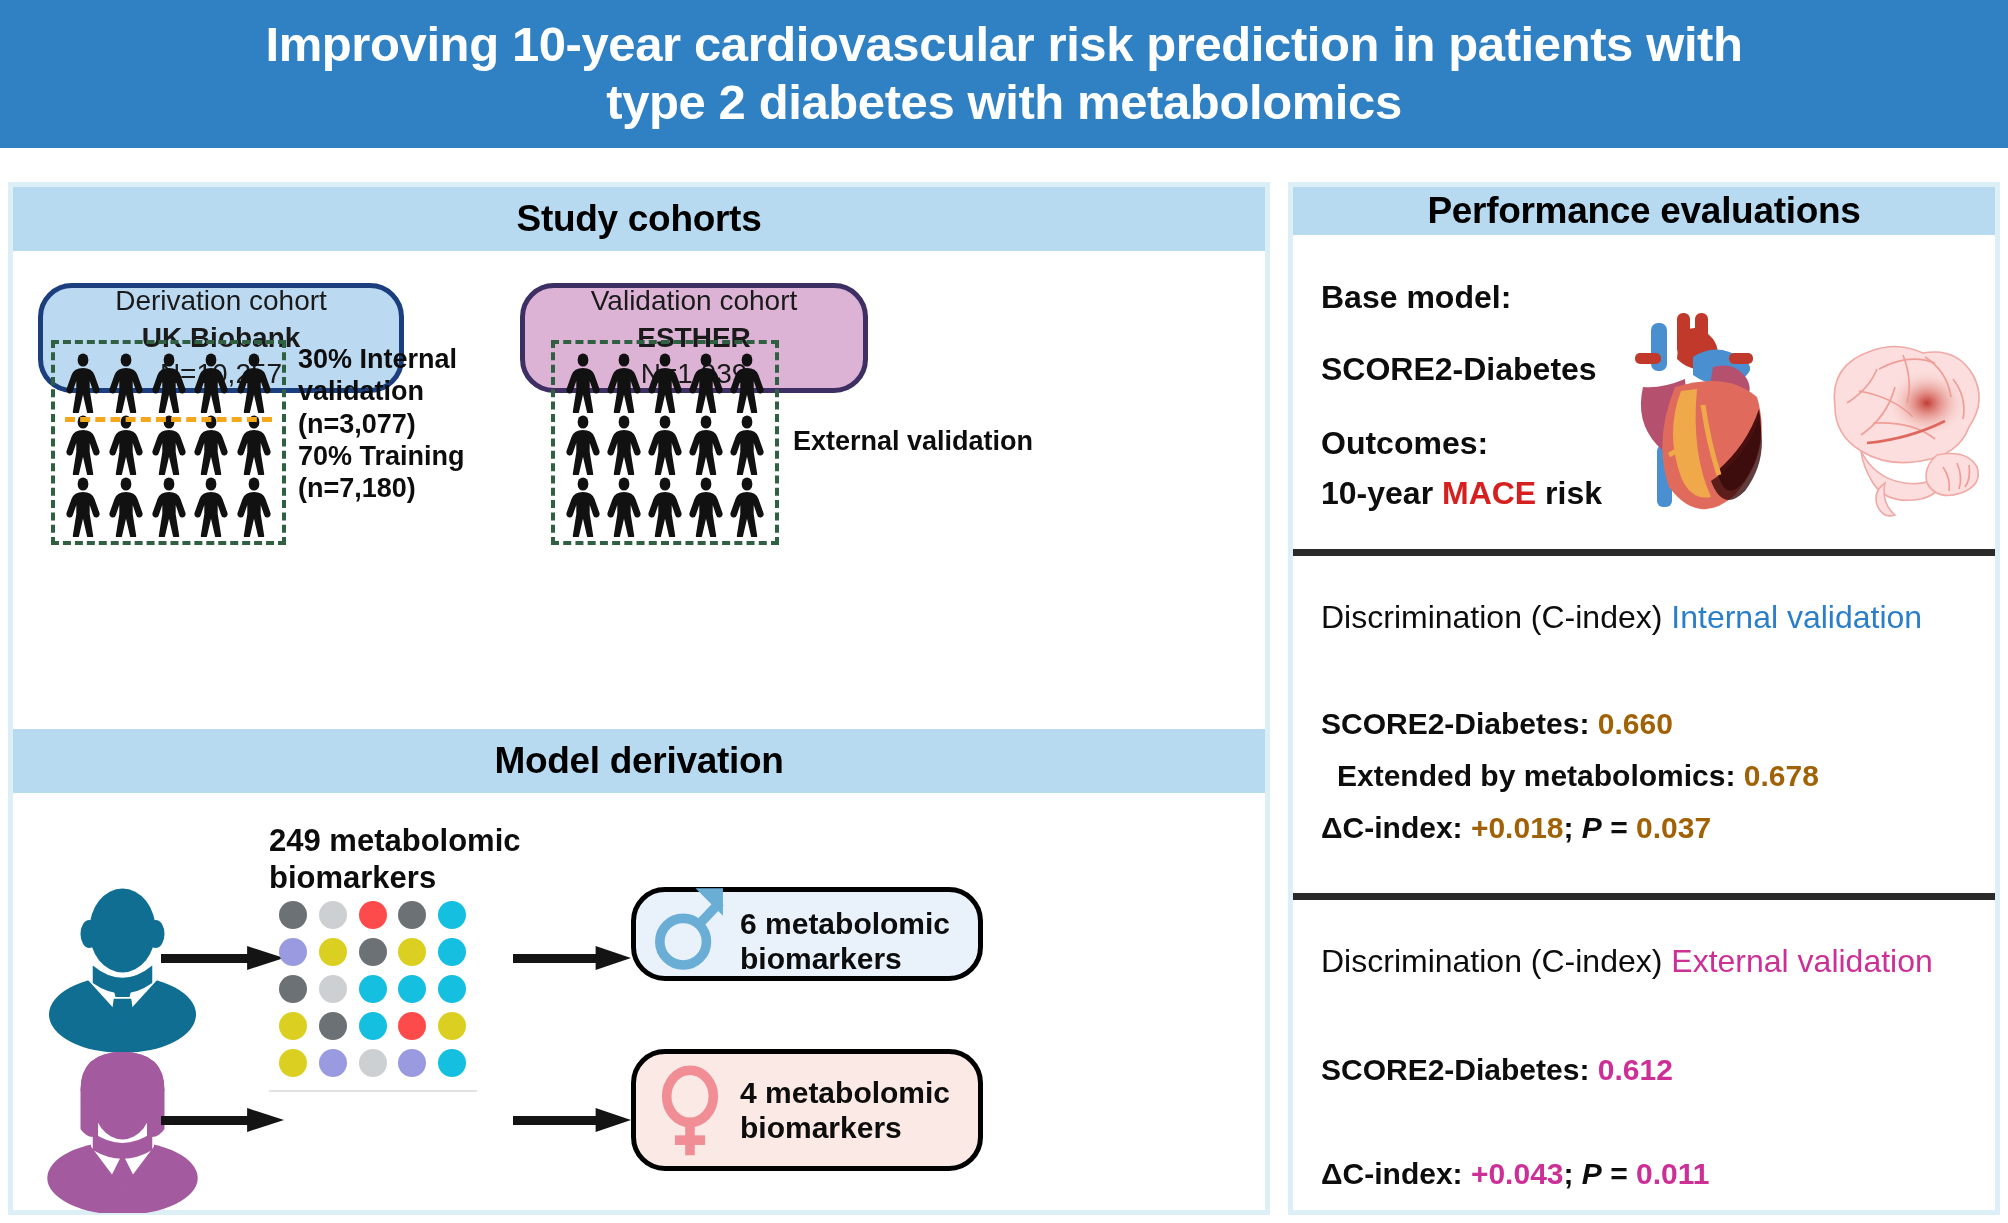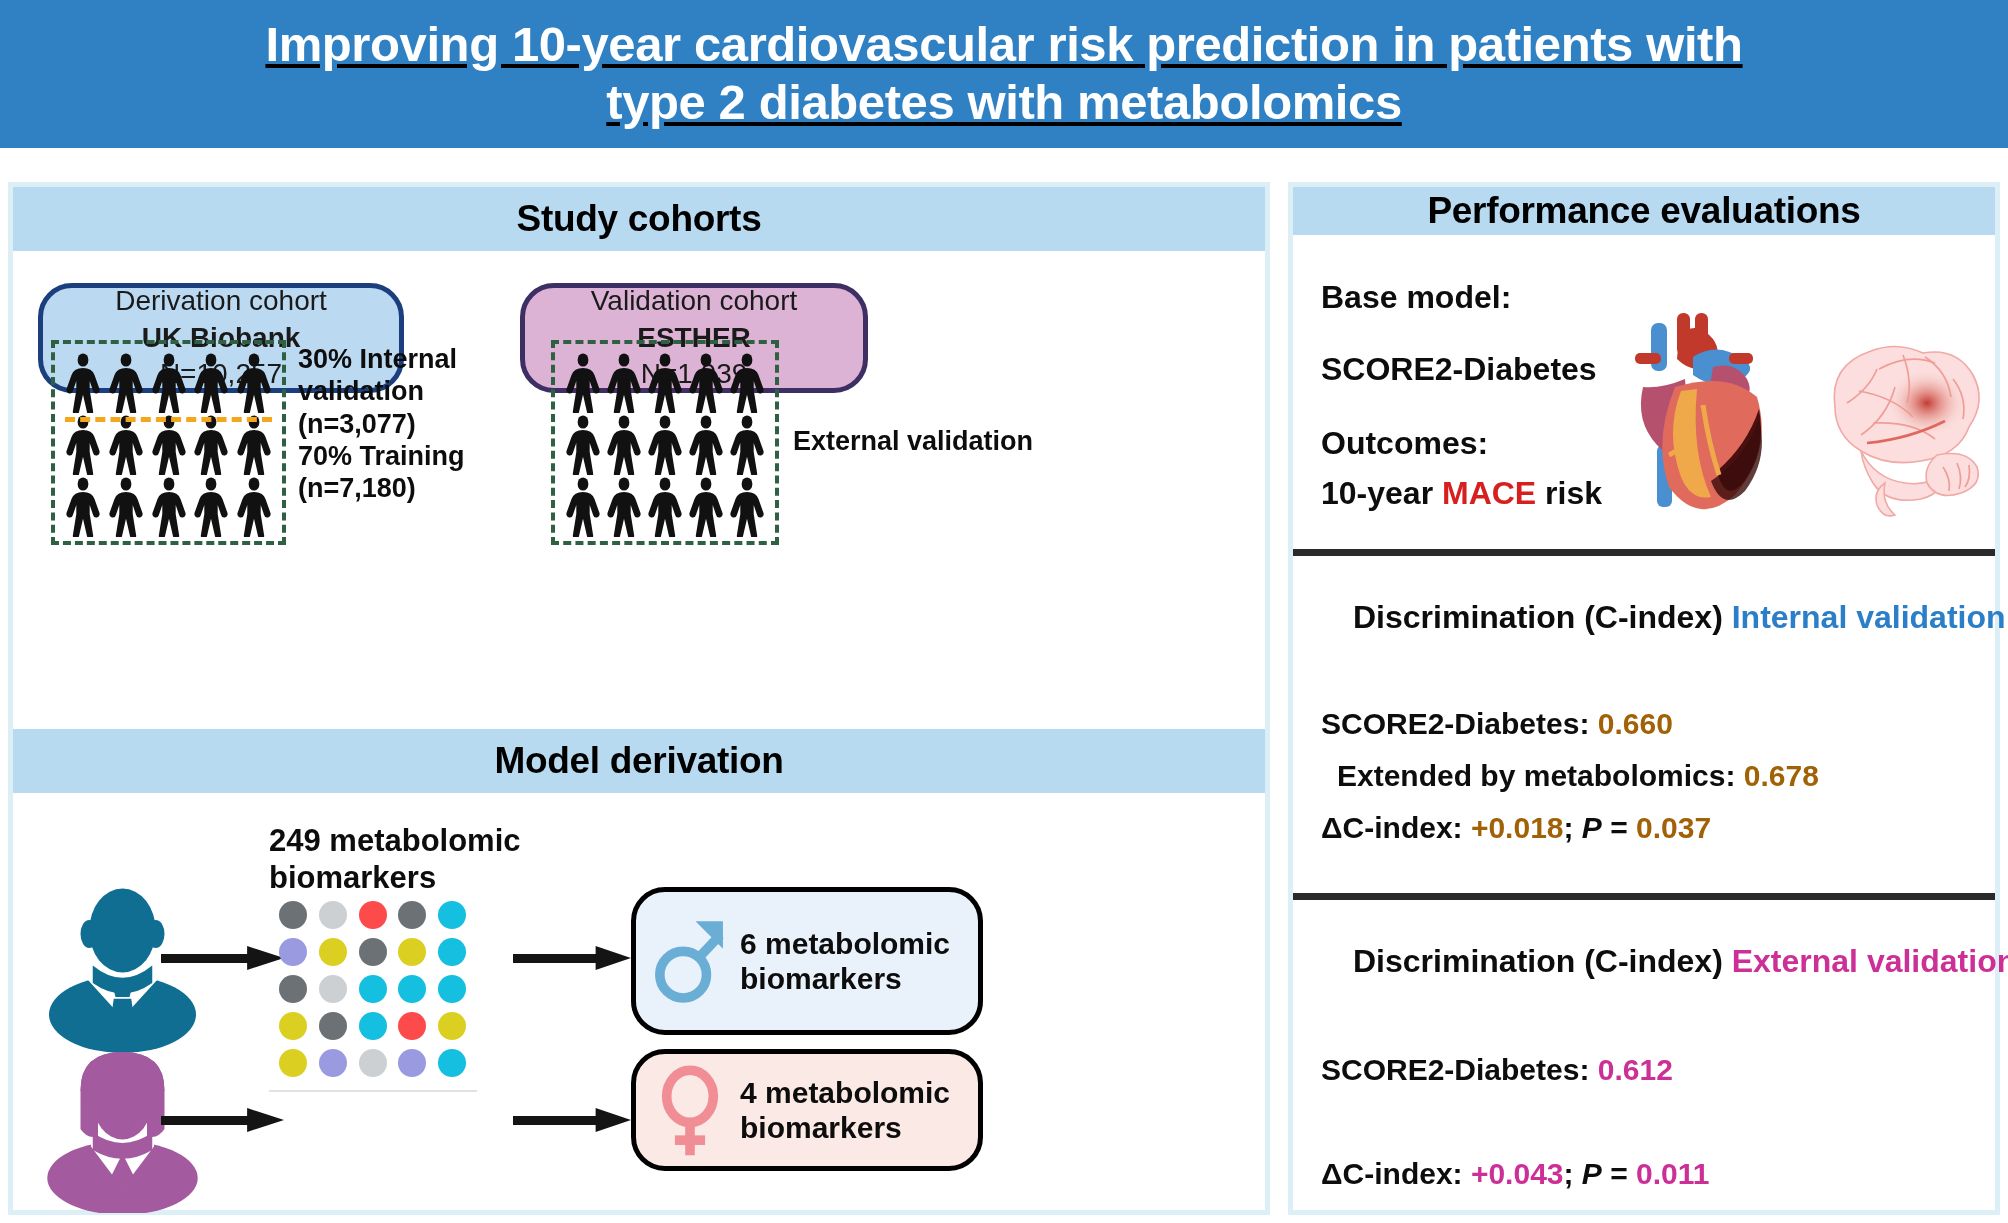--- a/index.html
+++ b/index.html
@@ -7,21 +7,21 @@
   body{
     width:2008px;height:1223px;overflow:hidden;
     font-family:"Liberation Sans","DejaVu Sans",sans-serif;
     -webkit-font-smoothing:antialiased;
   }
   .page{position:relative;width:2008px;height:1223px;background:#ffffff;}
 
   
   .title-banner{
     position:absolute;left:0;top:0;width:2008px;height:148px;
-    background:#3080c4;display:flex;align-items:center;justify-content:center;text-decoration:underline;
+    background:#3080c4;display:flex;align-items:center;justify-content:center;
   }
   .title-text{
     color:#ffffff;font-weight:bold;font-size:49px;line-height:1.18;
     text-align:center;letter-spacing:-0.4px;max-width:1870px;
   }
 
   
   .panel{position:absolute;background:#ffffff;border:5px solid #ddeff6;box-sizing:border-box;}
   .panel-left{left:8px;top:182px;width:1262px;height:1033px;padding-left:36px;}
   .panel-right{left:1288px;top:182px;width:712px;height:1033px;}
@@ -91,42 +91,42 @@
     position:absolute;left:266px;top:108px;width:190px;
     display:grid;grid-template-columns:repeat(5,1fr);gap:9px 9px;
   }
   .dot{width:28px;height:28px;border-radius:50%;}
   .dot-underline{position:absolute;left:256px;top:297px;width:208px;height:2px;background:#e2e2e2;}
 
   .bio-box{
     position:absolute;border-radius:34px;border:5px solid #000;box-sizing:border-box;
     display:flex;align-items:center;padding-left:12px;
   }
-  .bio-male{left:618px;top:94px;width:352px;height:148px;background:#e9f2fb;}
+  .bio-male{left:618px;top:94px;width:352px;height:94px;background:#e9f2fb;align-items:flex-end;}
   .bio-female{left:618px;top:256px;width:352px;height:122px;background:#fae9e4;}
   .bio-box .gender-ico{flex:0 0 auto;width:84px;height:96px;}
   .bio-box .bio-txt{
     font-weight:bold;font-size:30px;line-height:1.17;color:#0d0d0d;margin-left:8px;
   }
 
   
   .rp-txt{position:absolute;font-weight:bold;color:#0d0d0d;}
   .r-basemodel{left:28px;top:92px;font-size:32px;}
   .r-score2{left:28px;top:140px;font-size:32px;margin-top:24px;}
   .r-outcomes{left:28px;top:238px;font-size:32px;}
   .r-outcome-val{left:28px;top:288px;font-size:32px;}
   .mace{color:#d62020;}
 
   .organs{position:absolute;left:328px;top:108px;width:372px;height:230px;}
 
   .hr-div{position:absolute;left:0;width:100%;height:7px;background:#2a2a2a;}
   .hr1{top:362px;}
   .hr2{top:706px;}
 
-  .disc-head{position:absolute;left:28px;font-size:32px;font-weight:bold;color:#0d0d0d;white-space:nowrap;margin-left:32px;}
+  .disc-head{position:absolute;left:28px;font-size:32px;font-weight:normal;color:#0d0d0d;white-space:nowrap;}
   .dh1{top:412px;}
   .dh2{top:756px;}
   .accent-internal{color:#2b7ec8;}
   .accent-external{color:#cc2f96;}
 
   .res-line{position:absolute;left:28px;font-size:30px;font-weight:bold;color:#0d0d0d;white-space:nowrap;}
   .r1a{top:520px;} .r1b{top:572px;margin-left:16px;} .r1c{top:624px;}
   .r2a{top:866px;} .r2b{top:918px;} .r2c{top:970px;}
   .v-int{color:#a16207;}
   .v-ext{color:#cc2f96;}

